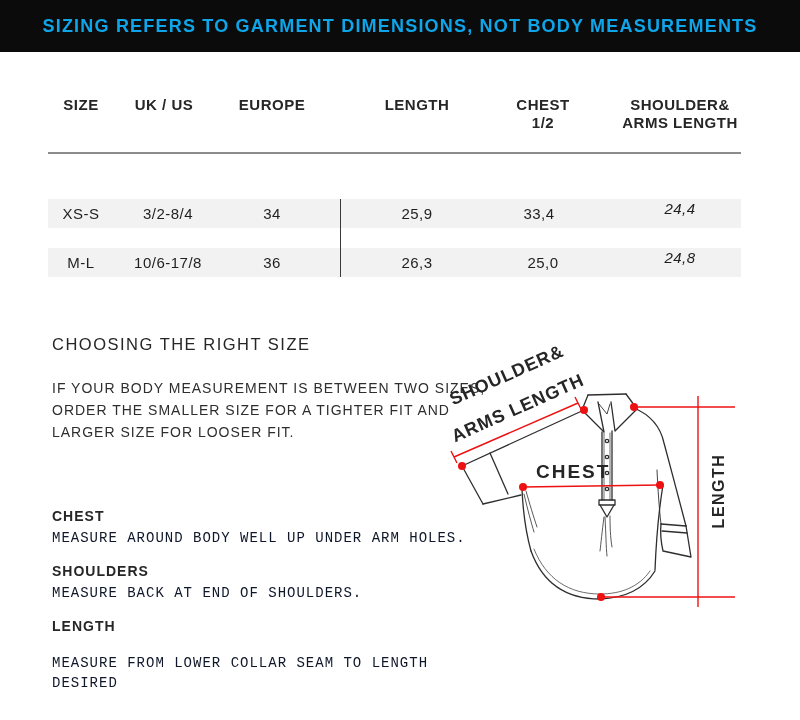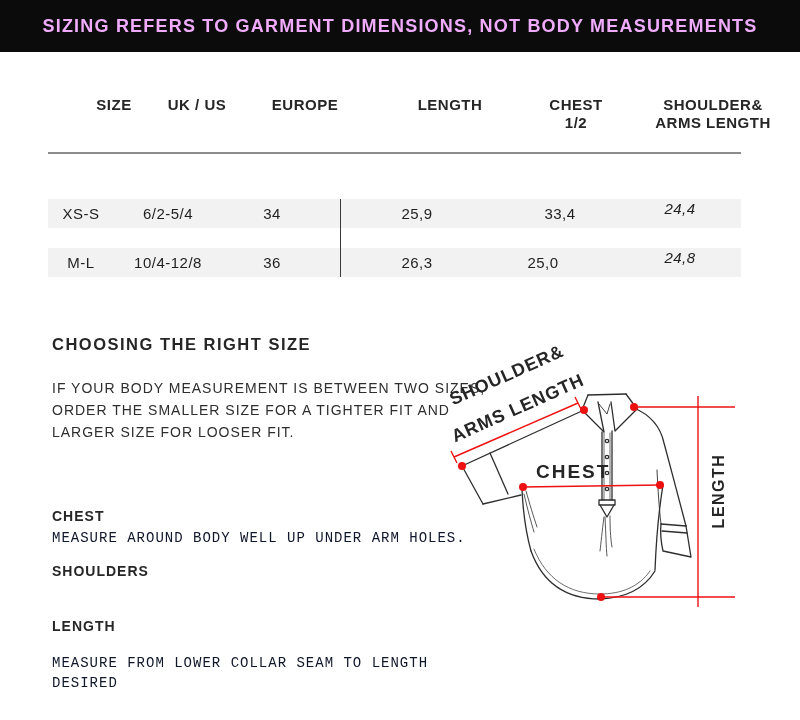--- a/index.html
+++ b/index.html
@@ -1,33 +1,33 @@
 <!DOCTYPE html>
 <html><head>
 <meta charset="utf-8">
 <style>
   html,body{margin:0;padding:0;background:#ffffff;}
   .page{position:relative;width:800px;height:720px;background:#ffffff;overflow:hidden;
         font-family:"Liberation Sans", sans-serif;color:#262626;}
   
   .banner{position:absolute;left:0;top:0;width:800px;height:52px;background:#0b0b0b;
           display:flex;align-items:center;justify-content:center;}
-  .banner span{color:#f0abfc;font-size:18px;font-weight:700;letter-spacing:1.2px;}
+  .banner span{color:#0ea5e9;font-size:18px;font-weight:700;letter-spacing:1.2px;}
   
   .th{position:absolute;top:96px;transform:translateX(-50%);text-align:center;
-      font-size:15px;font-weight:700;letter-spacing:.5px;line-height:18px;white-space:nowrap;margin-left:33px;}
+      font-size:15px;font-weight:700;letter-spacing:.5px;line-height:18px;white-space:nowrap;}
   .rule{position:absolute;left:48px;top:152px;width:693px;height:2px;background:#8c8c8c;}
   .rowband{position:absolute;left:48px;width:693px;height:29px;background:#f2f2f2;}
   .row1{top:199px;} .row2{top:248px;}
   .td{position:absolute;transform:translateX(-50%);font-size:15px;letter-spacing:.5px;
       line-height:29px;white-space:nowrap;color:#1f1f1f;}
   .td.r1{top:199px;} .td.r2{top:248px;} .td.raise{line-height:19px;font-style:italic;}
   .vdivider{position:absolute;left:340px;top:199px;width:1px;height:78px;background:#3a3a3a;}
   
-  .h2{position:absolute;left:52px;font-size:16.5px;font-weight:700;letter-spacing:1.5px;white-space:nowrap;}
+  .h2{position:absolute;left:52px;font-size:16.5px;font-weight:400;letter-spacing:1.5px;white-space:nowrap;}
   .body-line{position:absolute;left:52px;font-size:14px;letter-spacing:1px;line-height:22px;white-space:nowrap;color:#2e2e2e;}
   .term{position:absolute;left:52px;font-size:14px;font-weight:700;letter-spacing:1px;white-space:nowrap;}
   .desc{position:absolute;left:52px;font-size:14px;letter-spacing:1px;line-height:20px;white-space:nowrap;color:#0f172a;font-family:Liberation Mono, monospace;}
   .desc.wrap{white-space:normal;width:412px;margin-top:15px;}
   
   .diagram-svg{position:absolute;left:430px;top:370px;width:320px;height:250px;}
   .diag-label{position:absolute;font-weight:700;color:#262626;white-space:nowrap;}
   .lbl-shoulder1{left:455px;top:389px;font-size:18px;letter-spacing:1px;
                  transform:rotate(-24deg);transform-origin:left bottom;}
   .lbl-shoulder2{left:457px;top:426px;font-size:18px;letter-spacing:1px;
@@ -70,43 +70,44 @@
       <div>ARMS LENGTH</div>
   </div>
 
   <div class="rule"></div>
 
   <div class="rowband row1"></div>
   <div class="rowband row2"></div>
   <div class="vdivider"></div>
 
   <span class="td r1" style="left:81px">XS-S</span>
-  <span class="td r1" style="left:168px">6/2-5/4</span>
+  <span class="td r1" style="left:168px">3/2-8/4</span>
   <span class="td r1" style="left:272px">34</span>
   <span class="td r1" style="left:417px">25,9</span>
-  <span class="td r1" style="left:560px">33,4</span>
+  <span class="td r1" style="left:539px">33,4</span>
   <span class="td r1 raise" style="left:680px">24,4</span>
 
   <span class="td r2" style="left:81px">M-L</span>
-  <span class="td r2" style="left:168px">10/4-12/8</span>
+  <span class="td r2" style="left:168px">10/6-17/8</span>
   <span class="td r2" style="left:272px">36</span>
   <span class="td r2" style="left:417px">26,3</span>
   <span class="td r2" style="left:543px">25,0</span>
   <span class="td r2 raise" style="left:680px">24,8</span>
 
   <div class="h2" style="top:335px">CHOOSING THE RIGHT SIZE</div>
   <div class="body-line" style="top:377px">IF YOUR BODY MEASUREMENT IS BETWEEN TWO SIZES,</div>
   <div class="body-line" style="top:399px">ORDER THE SMALLER SIZE FOR A TIGHTER FIT AND</div>
   <div class="body-line" style="top:421px">LARGER SIZE FOR LOOSER FIT.</div>
 
 
   <div class="term" style="top:508px">CHEST</div>
   <div class="desc" style="top:528px">MEASURE AROUND BODY WELL UP UNDER ARM HOLES.</div>
 
   <div class="term" style="top:563px">SHOULDERS</div>
+  <div class="desc" style="top:583px">MEASURE BACK AT END OF SHOULDERS.</div>
 
   <div class="term" style="top:618px">LENGTH</div>
   <div class="desc wrap" style="top:638px">MEASURE FROM LOWER COLLAR SEAM TO LENGTH DESIRED</div>
 
   <svg class="diagram-svg" viewBox="430 370 320 250">
     <g stroke="#2e2e2e" fill="none" stroke-width="1.3" stroke-linecap="round" stroke-linejoin="round">
 
       <path d="M 588,395 L 626,394"></path>
       <path d="M 588,395 L 582,410"></path>
       <path d="M 626,394 L 637,409"></path>

